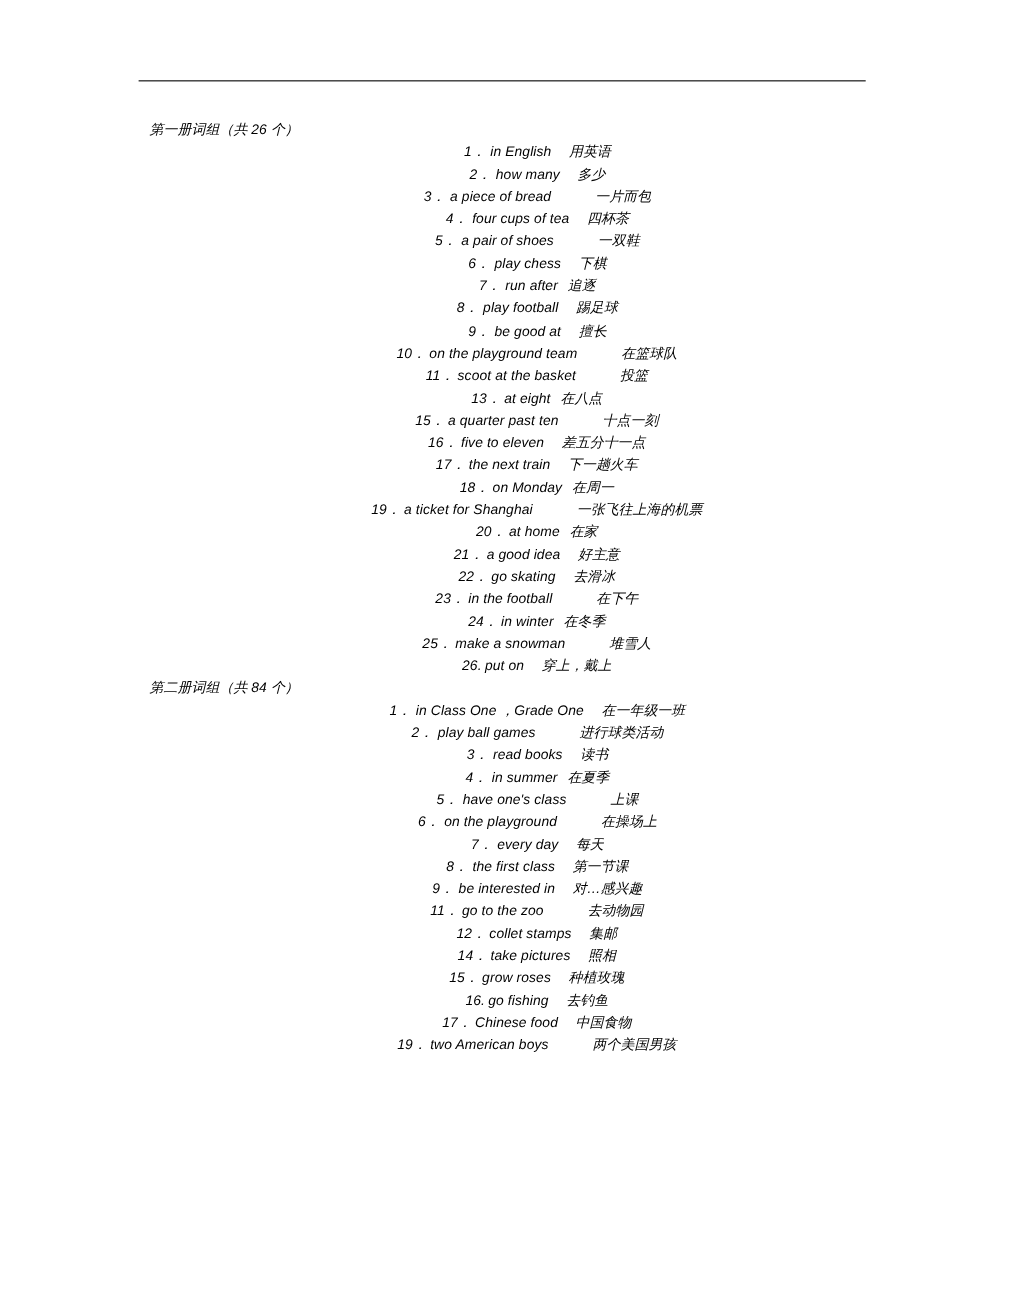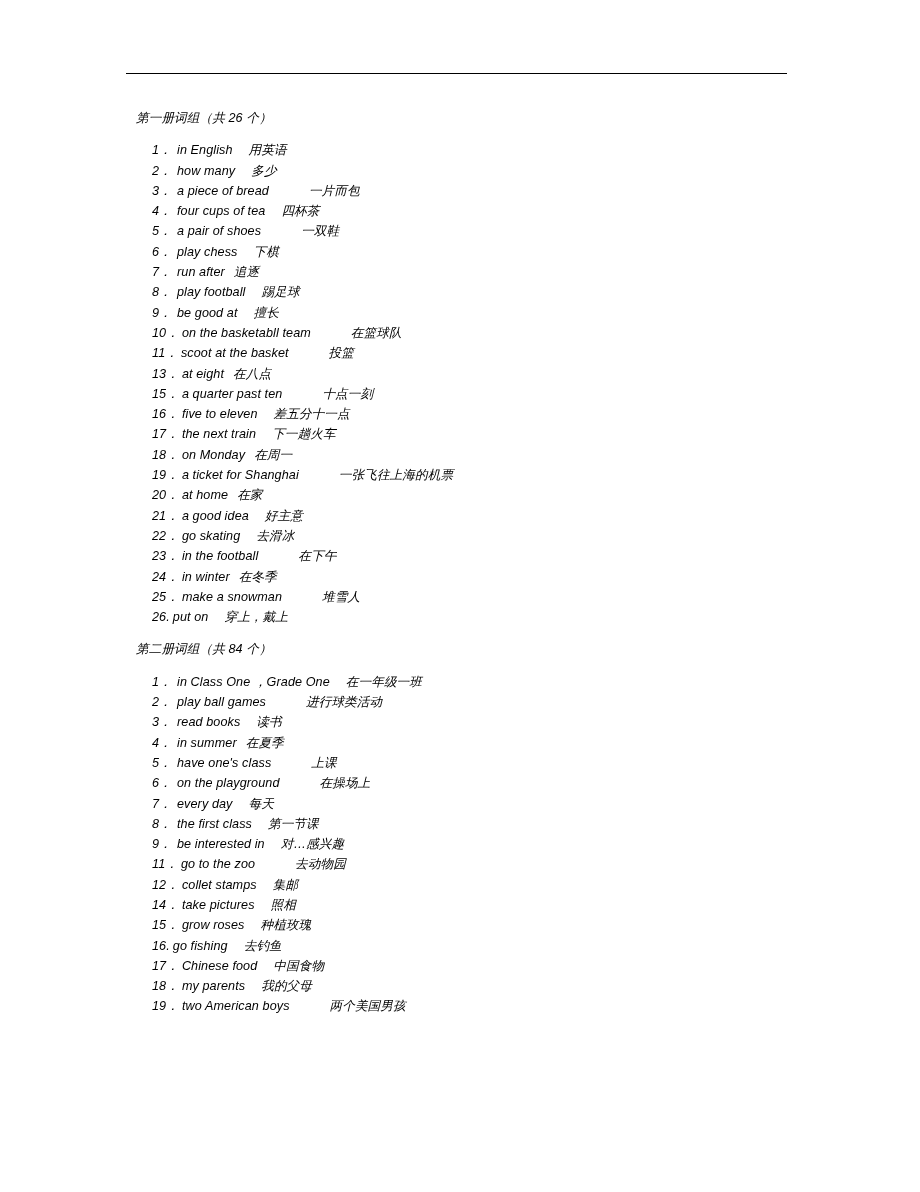--- a/index.html
+++ b/index.html
@@ -36,22 +36,23 @@
     width: 700px;
   }
   .section-heading {
     font-size: 12.6px;
     line-height: 20.3px;
     white-space: nowrap;
     letter-spacing: 0.1px;
   }
   .phrase-list {
     list-style: none;
-    margin: 12px;
+    margin: 0;
     padding: 0;
+    text-align: center;
   }
   .phrase-item {
     font-size: 12.6px;
     line-height: 20.3px;
     white-space: nowrap;
     letter-spacing: 0.1px;
     display: block;
   }
   .phrase-item .num {
     display: inline-block;
@@ -90,21 +91,21 @@
           <div class="phrase-list">
             <div class="phrase-item gap-md"><span class="num">1．</span><span class="en">in English</span><span class="cn">用英语</span></div>
             <div class="phrase-item gap-md"><span class="num">2．</span><span class="en">how many</span><span class="cn">多少</span></div>
             <div class="phrase-item gap-lg"><span class="num">3．</span><span class="en">a piece of bread</span><span class="cn">一片而包</span></div>
             <div class="phrase-item gap-md"><span class="num">4．</span><span class="en">four cups of tea</span><span class="cn">四杯茶</span></div>
             <div class="phrase-item gap-lg"><span class="num">5．</span><span class="en">a pair of shoes</span><span class="cn">一双鞋</span></div>
             <div class="phrase-item gap-md"><span class="num">6．</span><span class="en">play chess</span><span class="cn">下棋</span></div>
             <div class="phrase-item gap-sm"><span class="num">7．</span><span class="en">run after</span><span class="cn">追逐</span></div>
             <div class="phrase-item gap-md"><span class="num">8．</span><span class="en">play football</span><span class="cn">踢足球</span></div>
             <div class="phrase-item gap-md"><span class="num">9．</span><span class="en">be good at</span><span class="cn">擅长</span></div>
-            <div class="phrase-item gap-lg"><span class="num">10．</span><span class="en">on the basketabll team</span><span class="cn">在篮球队</span></div>
+            <div class="phrase-item gap-lg"><span class="num">10．</span><span class="en">on the playground team</span><span class="cn">在篮球队</span></div>
             <div class="phrase-item gap-lg"><span class="num">11．</span><span class="en">scoot at the basket</span><span class="cn">投篮</span></div>
             <div class="phrase-item gap-sm"><span class="num">13．</span><span class="en">at eight</span><span class="cn">在八点</span></div>
             <div class="phrase-item gap-lg"><span class="num">15．</span><span class="en">a quarter past ten</span><span class="cn">十点一刻</span></div>
             <div class="phrase-item gap-md"><span class="num">16．</span><span class="en">five to eleven</span><span class="cn">差五分十一点</span></div>
             <div class="phrase-item gap-md"><span class="num">17．</span><span class="en">the next train</span><span class="cn">下一趟火车</span></div>
             <div class="phrase-item gap-sm"><span class="num">18．</span><span class="en">on Monday</span><span class="cn">在周一</span></div>
             <div class="phrase-item gap-lg"><span class="num">19．</span><span class="en">a ticket for Shanghai</span><span class="cn">一张飞往上海的机票</span></div>
             <div class="phrase-item gap-sm"><span class="num">20．</span><span class="en">at home</span><span class="cn">在家</span></div>
             <div class="phrase-item gap-md"><span class="num">21．</span><span class="en">a good idea</span><span class="cn">好主意</span></div>
             <div class="phrase-item gap-md"><span class="num">22．</span><span class="en">go skating</span><span class="cn">去滑冰</span></div>
@@ -125,20 +126,19 @@
             <div class="phrase-item gap-lg"><span class="num">6．</span><span class="en">on the playground</span><span class="cn">在操场上</span></div>
             <div class="phrase-item gap-md"><span class="num">7．</span><span class="en">every day</span><span class="cn">每天</span></div>
             <div class="phrase-item gap-md"><span class="num">8．</span><span class="en">the first class</span><span class="cn">第一节课</span></div>
             <div class="phrase-item gap-md"><span class="num">9．</span><span class="en">be interested in</span><span class="cn">对…感兴趣</span></div>
             <div class="phrase-item gap-lg"><span class="num">11．</span><span class="en">go to the zoo</span><span class="cn">去动物园</span></div>
             <div class="phrase-item gap-md"><span class="num">12．</span><span class="en">collet stamps</span><span class="cn">集邮</span></div>
             <div class="phrase-item gap-md"><span class="num">14．</span><span class="en">take pictures</span><span class="cn">照相</span></div>
             <div class="phrase-item gap-md"><span class="num">15．</span><span class="en">grow roses</span><span class="cn">种植玫瑰</span></div>
             <div class="phrase-item gap-md compact"><span class="num">16.</span><span class="en">go fishing</span><span class="cn">去钓鱼</span></div>
             <div class="phrase-item gap-md"><span class="num">17．</span><span class="en">Chinese food</span><span class="cn">中国食物</span></div>
-            <div class="phrase-item gap-md"><span class="num">18．</span><span class="en">my parents</span><span class="cn">我的父母</span></div>
             <div class="phrase-item gap-lg"><span class="num">19．</span><span class="en">two American boys</span><span class="cn">两个美国男孩</span></div>
           </div>
         </div>
       </div>
   </div>
 
 </div>
 
 </body></html>

